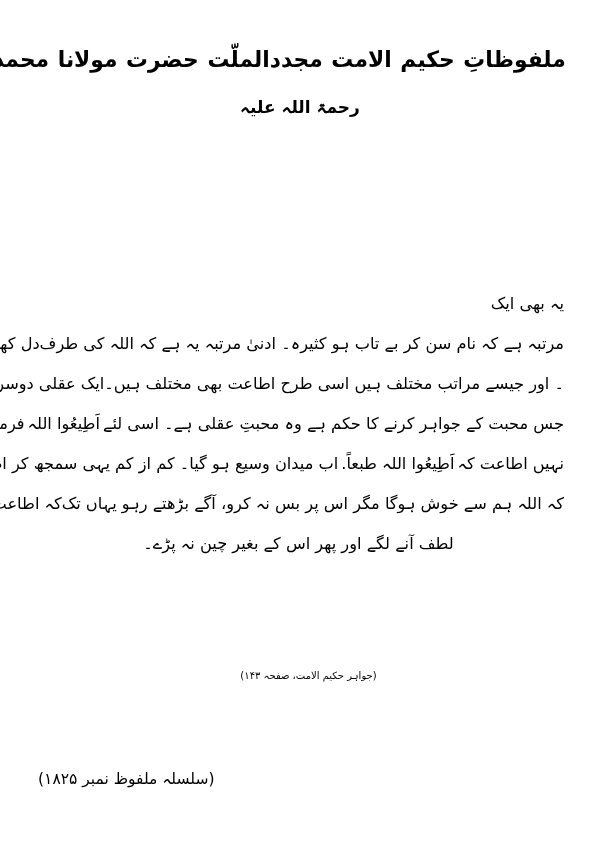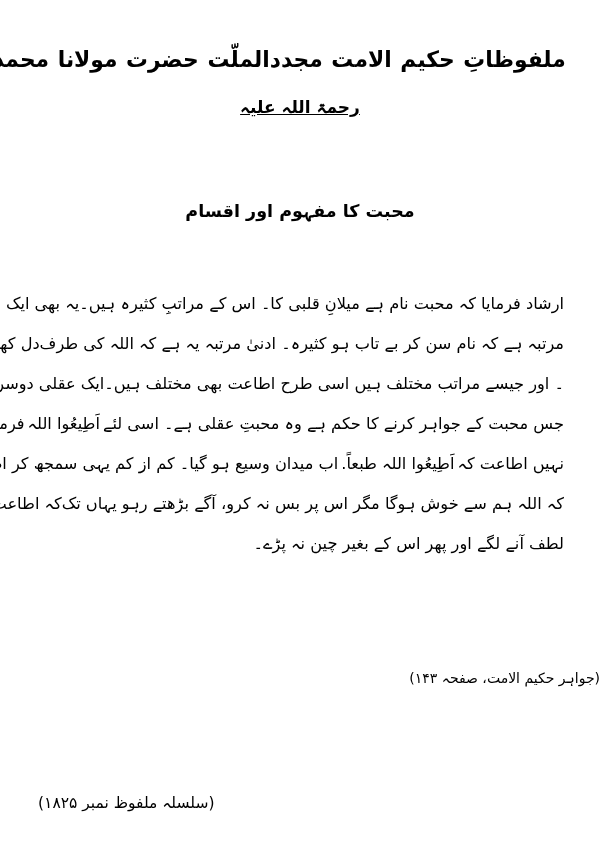--- a/index.html
+++ b/index.html
@@ -43,21 +43,20 @@
     white-space: nowrap;
     transform: scaleX(0.97);
   }
 
   .doc-honorific {
     margin-top: 20px;
     font-size: 17px;
     font-weight: 700;
     line-height: 1.4;
     direction: rtl;
-    text-decoration: underline;
   }
 
   
   .section-heading {
     position: absolute;
     top: 201px;
     left: 0;
     right: 0;
     text-align: center;
     font-size: 17.5px;
@@ -80,72 +79,69 @@
     justify-content: space-between;
     align-items: baseline;
     font-size: 16.2px;
     line-height: 1;
     height: 40px;
     direction: rtl;
     white-space: nowrap;
   }
 
   .body-line.last-line {
-    justify-content: flex-start;
+    justify-content: center;
   }
 
   .body-line .seg {
     display: inline-block;
     white-space: pre;
   }
 
   .body-line .seg.quote {
     letter-spacing: 0.6px;
     padding: 0 3px;
   }
 
   
   .citation {
     position: absolute;
     top: 670px;
     left: 17px;
     right: 0;
-    text-align: right;
-    font-size: 14px;
+    text-align: center;
+    font-size: 10px;
     direction: rtl;
   }
 
   
   .footer-serial {
     position: absolute;
     top: 770px;
     right: 0;
     left: 38px;
     text-align: left;
     font-size: 15.5px;
     direction: rtl;
-    margin-top: 24px;
   }
 </style>
 </head>
 <body>
 
 <div class="page">
 
   <div class="title-block">
     <div class="doc-title">ملفوظاتِ حکیم الامت مجددالملّت حضرت مولانا محمد اشرف علی تھانوی</div>
     <div class="doc-honorific">رحمۃ اللہ علیہ</div>
   </div>
 
-  <div class="section-heading">محبت کا مفہوم اور اقسام</div>
 
   <div class="body-block">
 
     <div class="body-line">
-      <span class="seg">ارشاد فرمایا کہ محبت نام ہے میلانِ قلبی کا۔ اس کے مراتبِ کثیرہ ہیں۔</span>
       <span class="seg">یہ بھی ایک</span>
     </div>
 
     <div class="body-line">
       <span class="seg">مرتبہ ہے کہ نام سن کر بے تاب ہو کثیرہ۔ ادنیٰ مرتبہ یہ ہے کہ اللہ کی طرف</span>
       <span class="seg">دل کھنچنے لگے</span>
     </div>
 
     <div class="body-line">
       <span class="seg">۔ اور جیسے مراتب مختلف ہیں اسی طرح اطاعت بھی مختلف ہیں۔</span>

